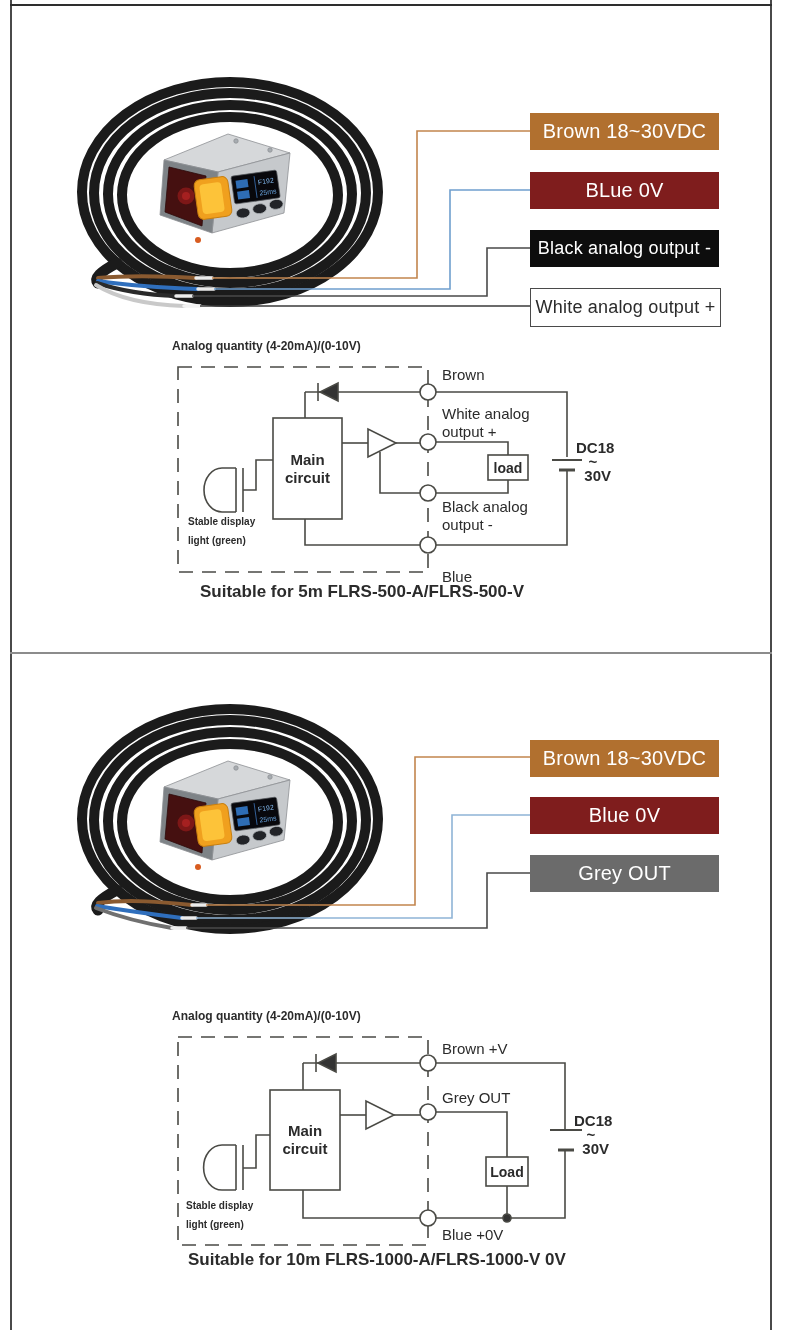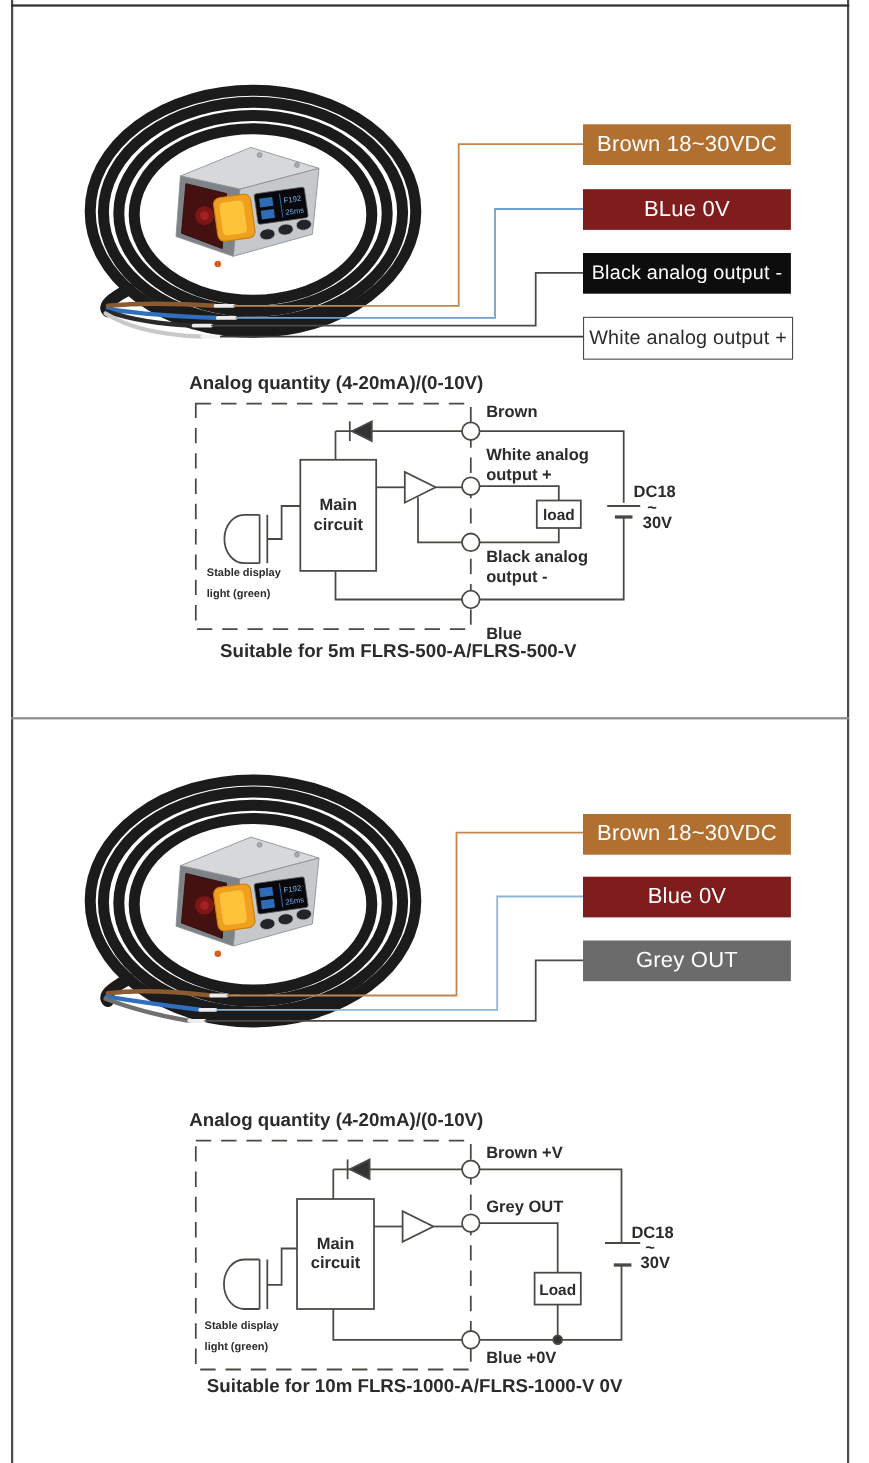--- a/index.html
+++ b/index.html
@@ -18,23 +18,23 @@
     position:absolute;left:530px;width:189px;height:37px;
     display:flex;align-items:center;justify-content:center;
     font-size:20px;font-weight:500;color:#ffffff;letter-spacing:.2px;
   }
   .bar-brown{background:#b1702f;}
   .bar-blue{background:#7f1d1d;}
   .bar-black{background:#0d0d0d;font-size:18px;}
   .bar-white{background:#ffffff;border:1.5px solid #4a4a4a;color:#2b2b2b;font-size:18px;}
   .bar-grey{background:#6b6b6b;}
   
-  .ckt-title{position:absolute;font-size:17px;font-weight:700;color:#2b2b2b;}
+  .ckt-title{position:absolute;font-size:12px;font-weight:700;color:#2b2b2b;}
   .ckt-caption{position:absolute;font-size:17px;font-weight:600;color:#2b2b2b;}
-  .term{position:absolute;font-size:15px;font-weight:700;color:#2b2b2b;line-height:18px;white-space:pre;}
+  .term{position:absolute;font-size:15px;font-weight:400;color:#2b2b2b;line-height:18px;white-space:pre;}
   .boxlabel{position:absolute;display:flex;align-items:center;justify-content:center;
     font-size:15px;font-weight:700;color:#2b2b2b;line-height:18px;white-space:pre;text-align:center;}
   .loadlabel{font-size:14px;}
   .supply{position:absolute;font-size:15px;font-weight:700;color:#2b2b2b;line-height:14px;white-space:pre;}
   .ledlabel{position:absolute;font-size:10px;font-weight:700;color:#2b2b2b;line-height:19px;white-space:pre;}
 </style>
 </head>
 <body>
 
 <div class="v-border" style="left:10px;"></div>

